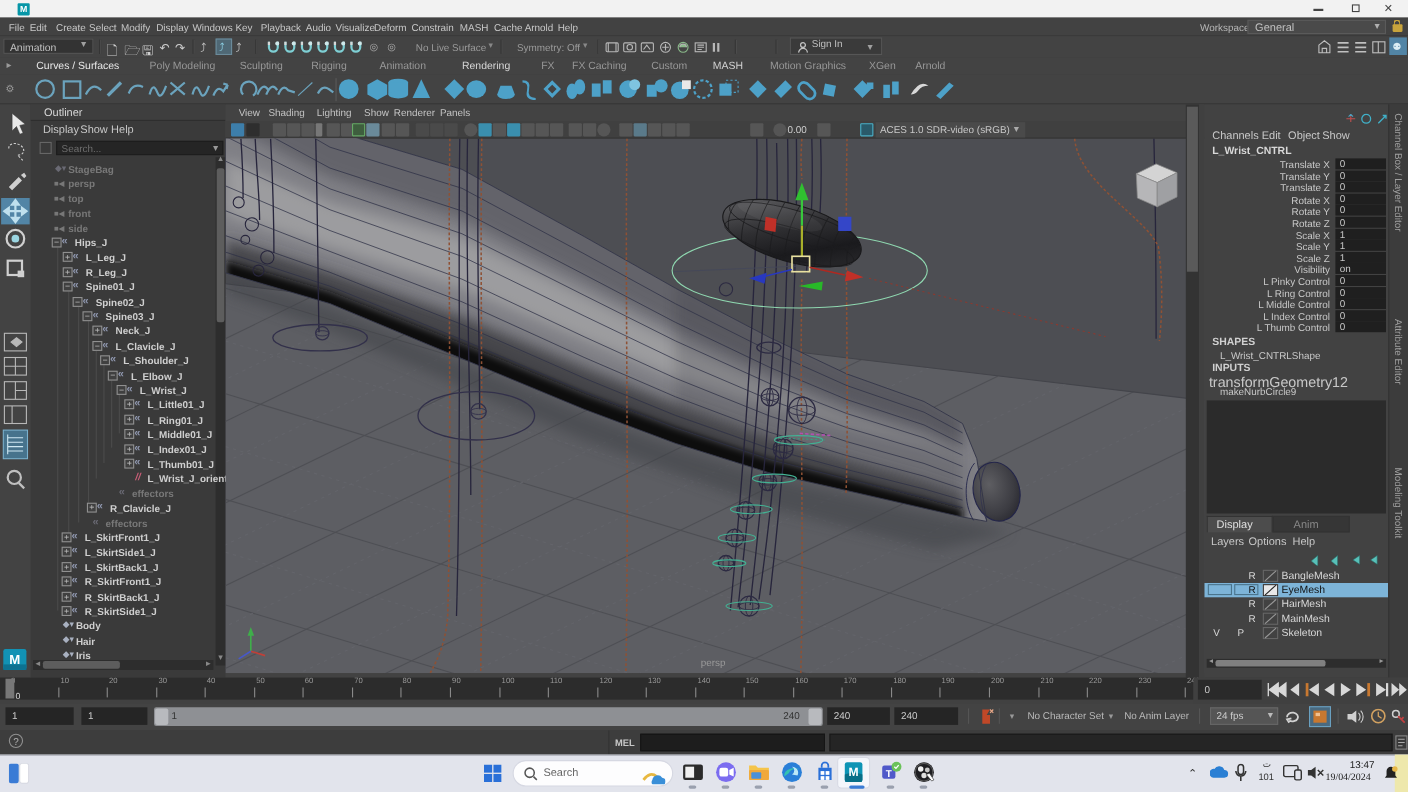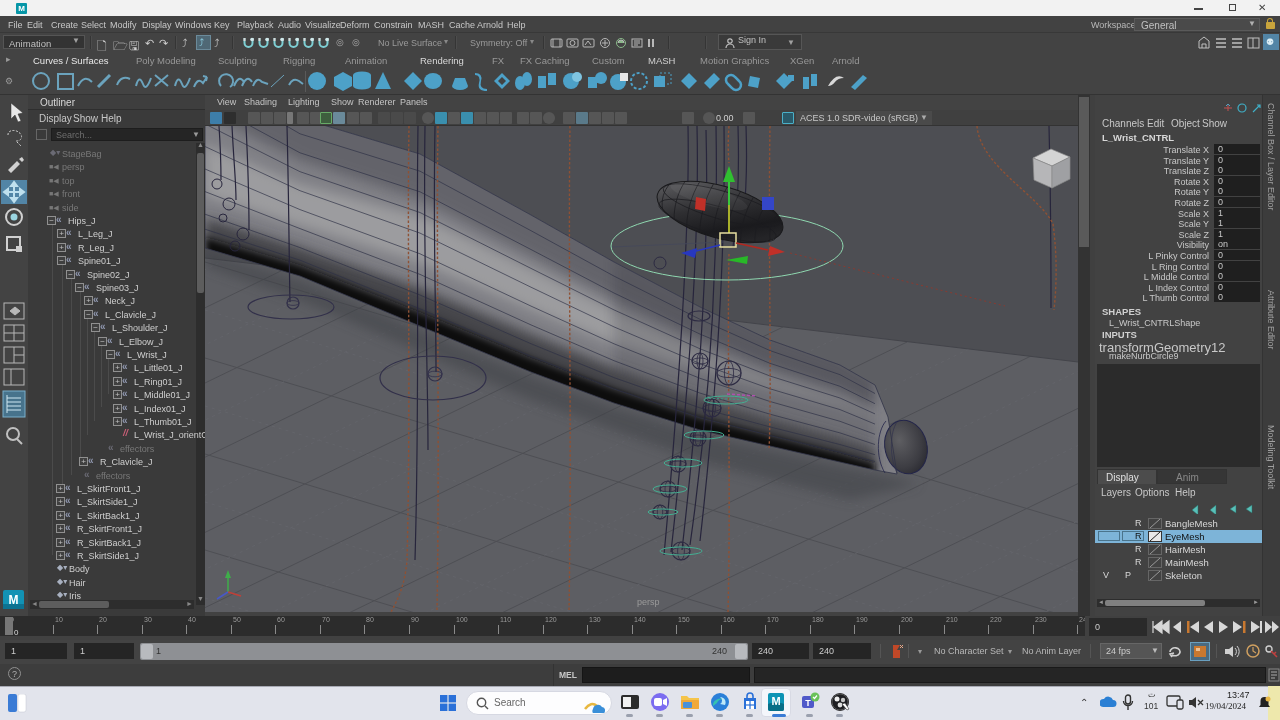--- a/index.html
+++ b/index.html
@@ -17,21 +17,21 @@
 .sdiv{top:3px;width:2px;height:13px;background:#353535;border-right:1px solid #4c4c4c;}
 .sico{top:4px;height:12px;font-size:9px;color:#b8b8b8;}
 
 #shelftabs{top:52px;left:0;width:1280px;height:16px;background:#434343;}
 .stab{top:3px;font-size:9.5px;color:#989898;}
 #shelf{top:68px;left:0;width:1280px;height:27px;background:#434343;border-bottom:1px solid #333;}
 
 #toolbox{top:95px;left:0;width:28px;height:521px;background:#434343;}
 
 #outliner{top:95px;left:28px;width:177px;height:521px;background:#3a3a3a;}
-.orow{position:absolute;font-size:9px;color:#cfcfcf;white-space:nowrap;}
+.orow{position:absolute;font-size:9px;color:#cfcfcf;white-space:nowrap;font-weight:bold;}
 .gray{color:#787878;}
 .exp{position:absolute;width:9px;height:9px;border:1px solid #909090;background:#404040;color:#c0c0c0;font-size:8px;line-height:7px;text-align:center;}
 .jico{position:absolute;color:#a8b0c0;font-size:10px;font-weight:bold;}
 
 #vpmenu{top:95px;left:205px;width:890px;height:15px;background:#434343;}
 .vmenu{top:2px;font-size:9px;color:#c4c4c4;}
 #vptools{top:110px;left:205px;width:890px;height:16px;background:#404040;border-bottom:1px solid #333;}
 .vti{position:absolute;top:2px;width:12px;height:12px;background:#565656;border-radius:1px;}
 #scene{top:126px;left:205px;width:890px;height:486px;}
 

